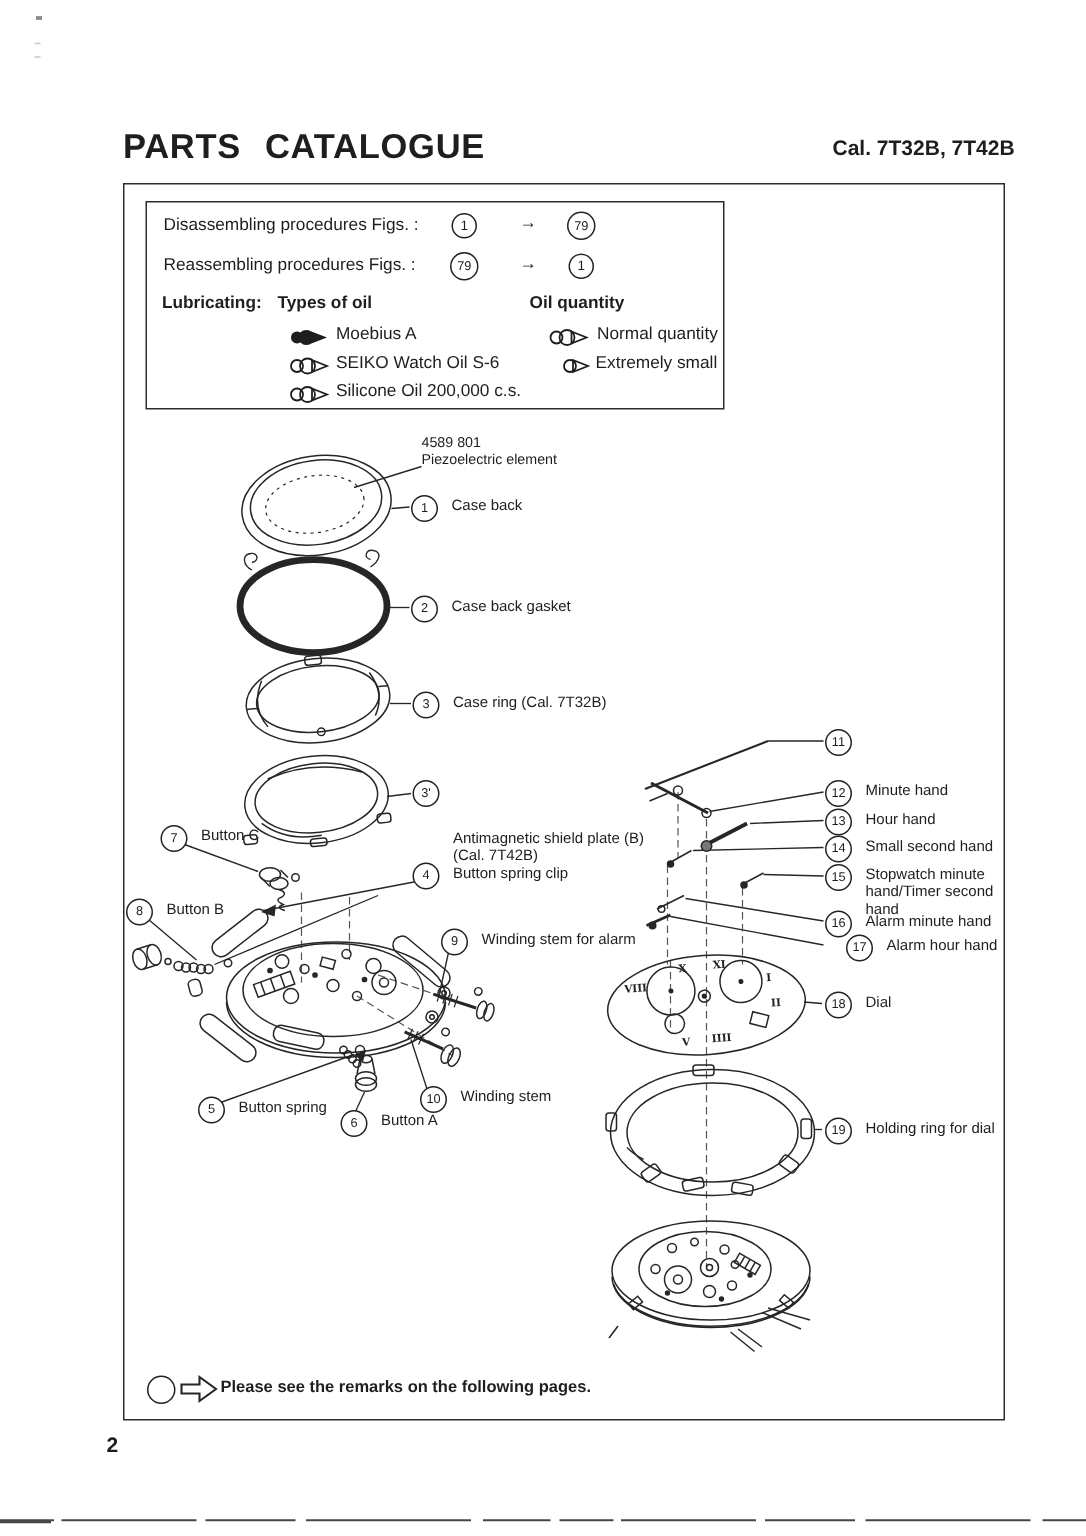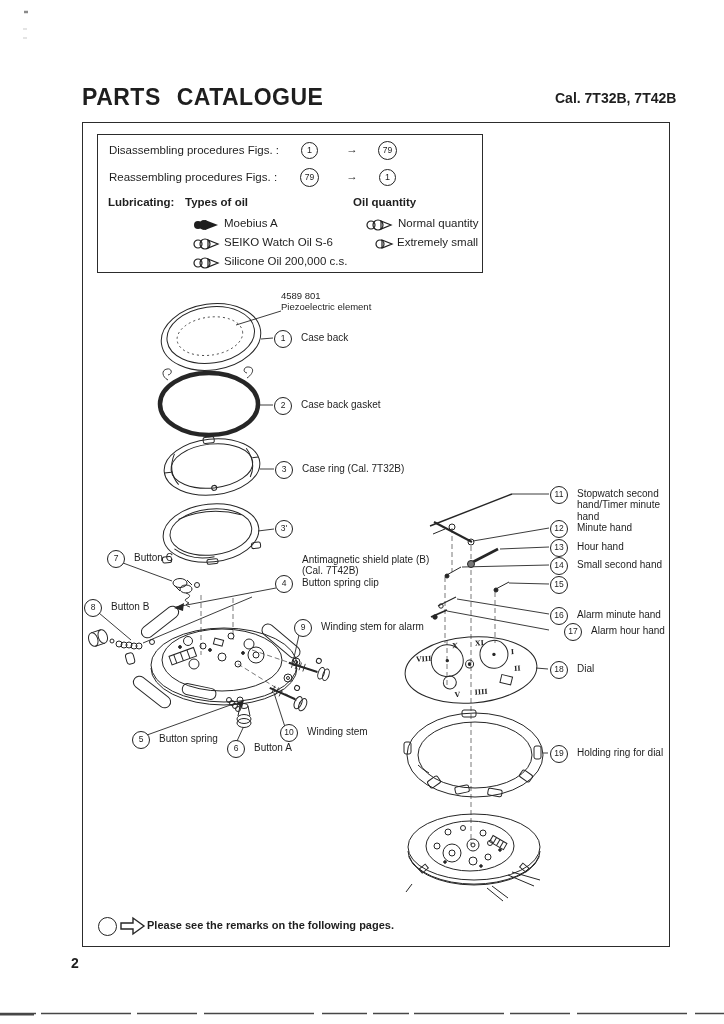--- a/index.html
+++ b/index.html
@@ -438,36 +438,36 @@
   <div class="part" style="left:227px;top:740px">
     <span class="pc">6</span>
     <span class="pl">Button A</span>
   </div>
   <div class="part" style="left:280px;top:724px">
     <span class="pc">10</span>
     <span class="pl">Winding stem</span>
   </div>
   <div class="part" style="left:550px;top:486px">
     <span class="pc">11</span>
-    <span class="pl w97">Stopwatch second hand/Timer minute hand</span>
   </div>
   <div class="part" style="left:550px;top:520px">
     <span class="pc">12</span>
     <span class="pl">Minute hand</span>
   </div>
   <div class="part" style="left:550px;top:539px">
     <span class="pc">13</span>
     <span class="pl">Hour hand</span>
   </div>
   <div class="part" style="left:550px;top:557px">
     <span class="pc">14</span>
     <span class="pl">Small second hand</span>
   </div>
   <div class="part" style="left:550px;top:576px">
     <span class="pc">15</span>
+    <span class="pl w97">Stopwatch minute hand/Timer second hand</span>
   </div>
   <div class="part" style="left:550px;top:607px">
     <span class="pc">16</span>
     <span class="pl">Alarm minute hand</span>
   </div>
   <div class="part" style="left:564px;top:623px">
     <span class="pc">17</span>
     <span class="pl">Alarm hour hand</span>
   </div>
   <div class="part" style="left:550px;top:661px">

